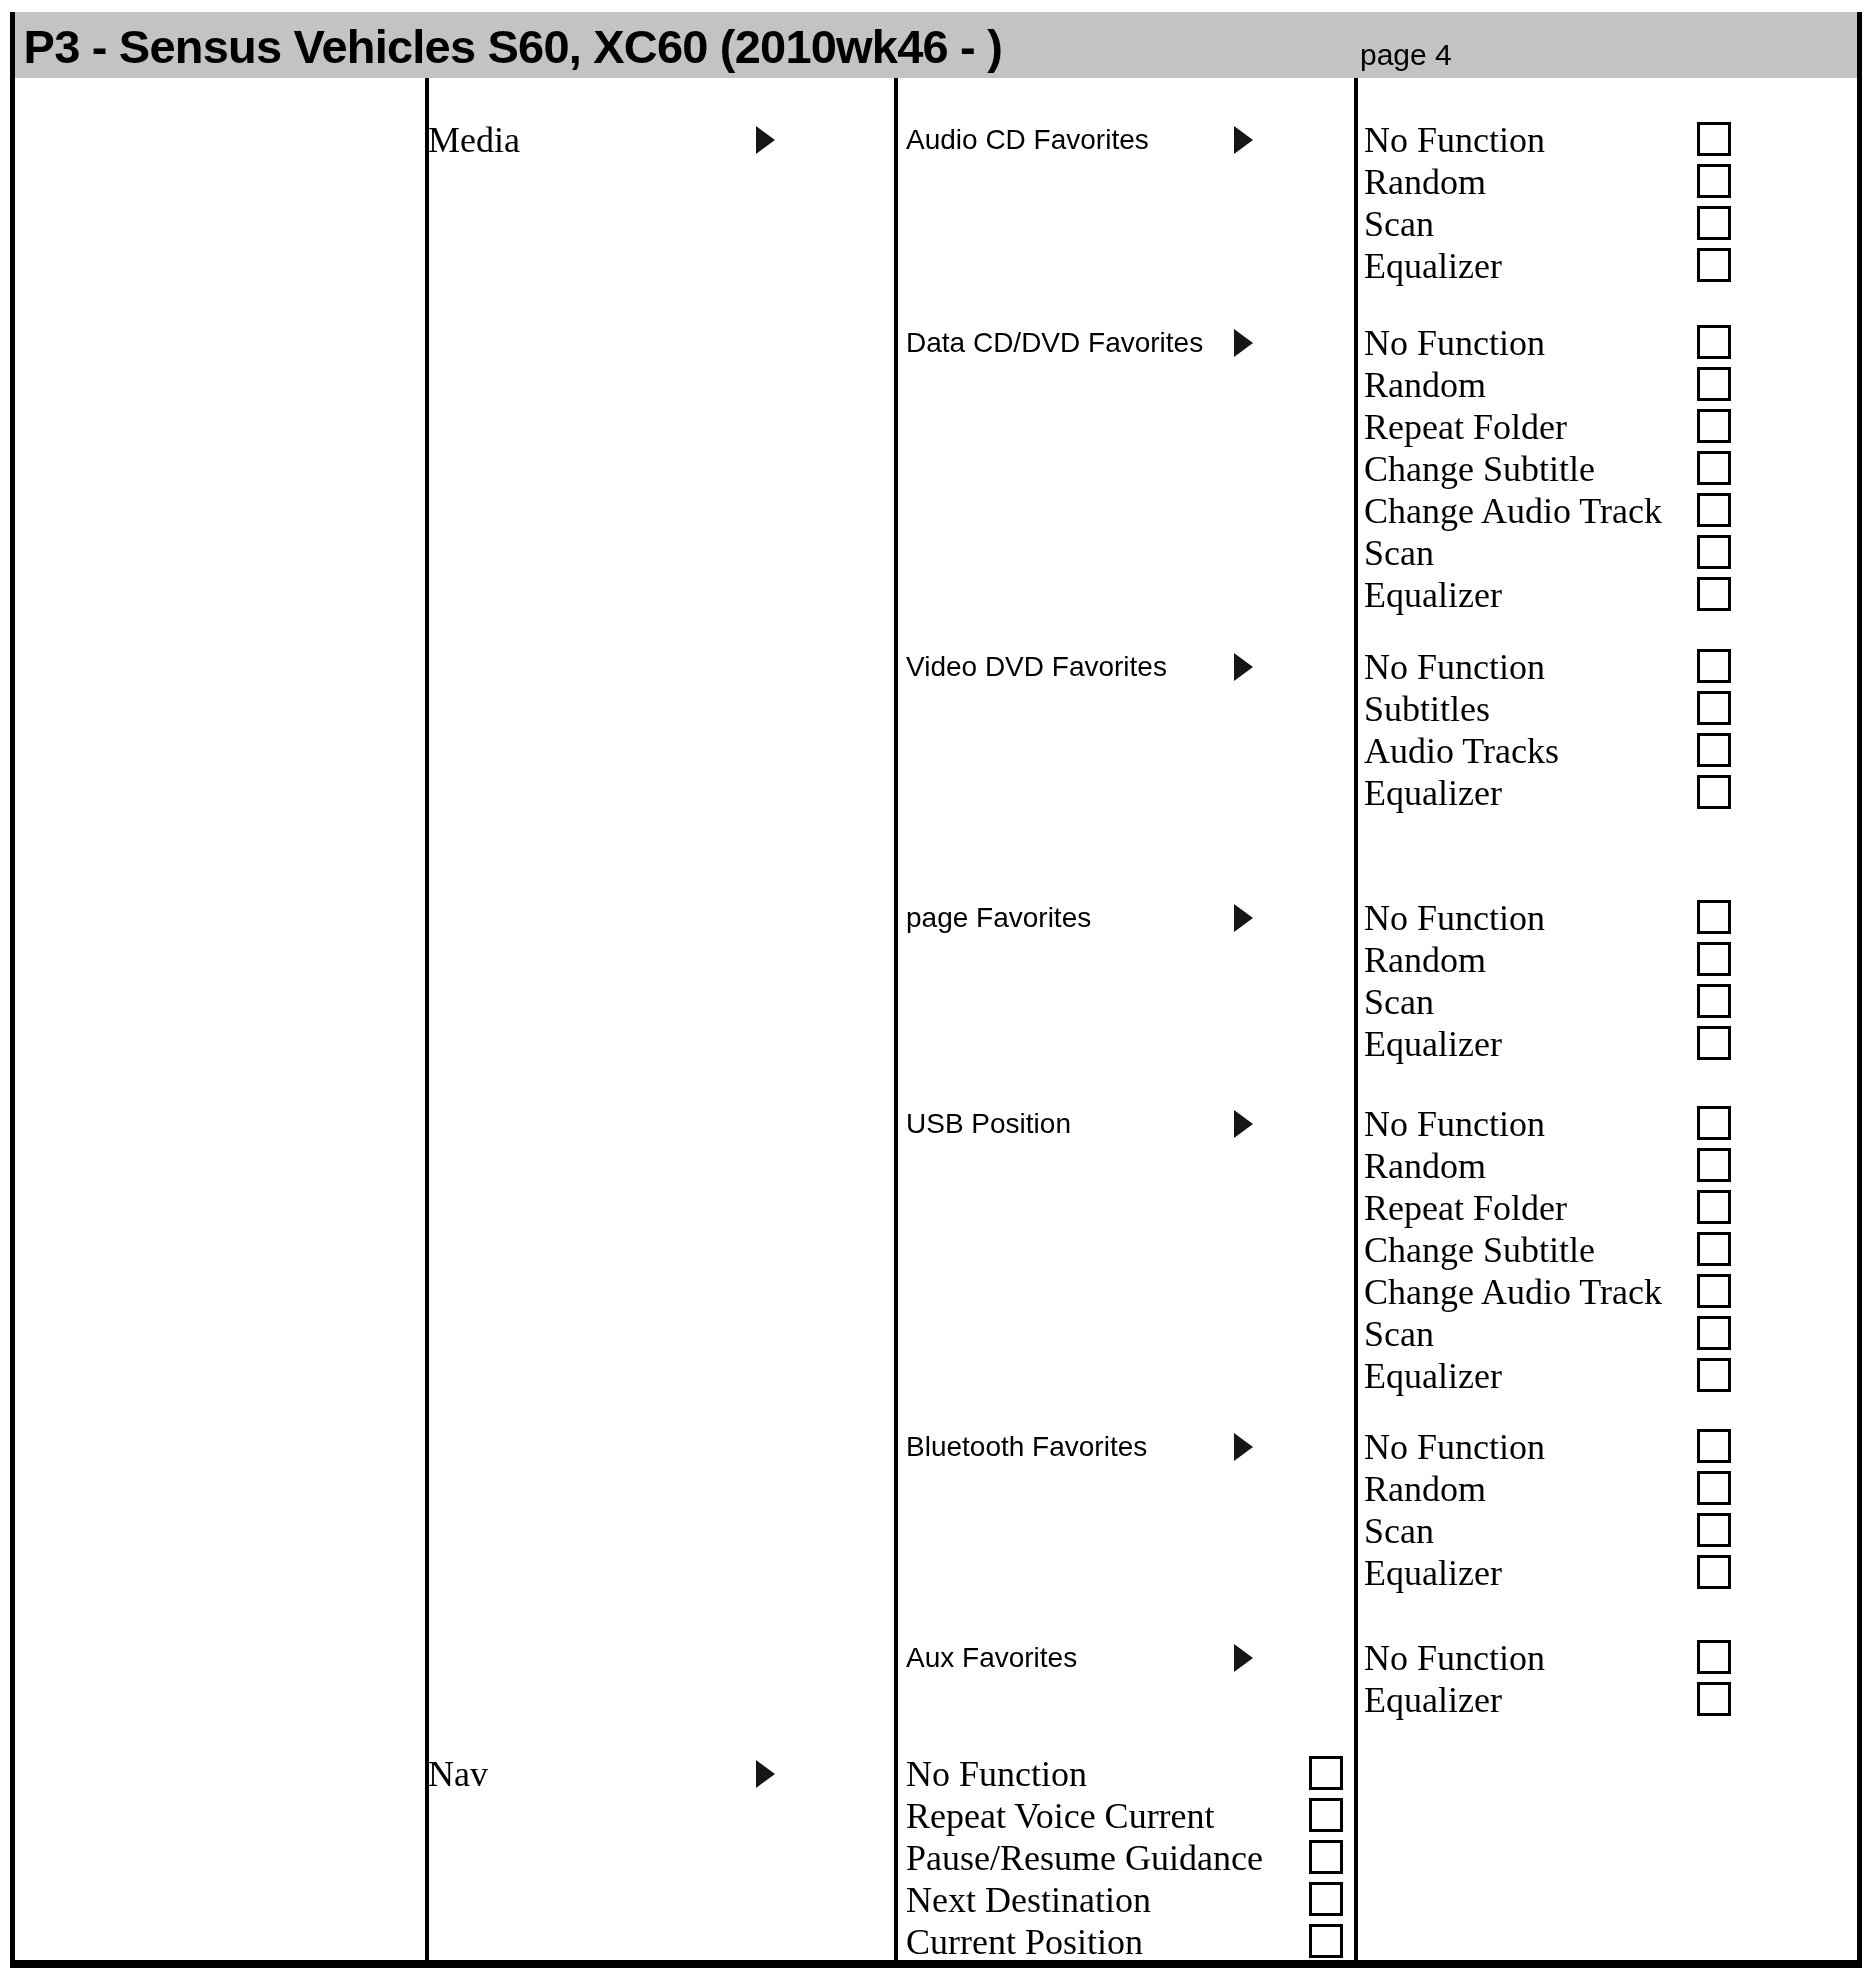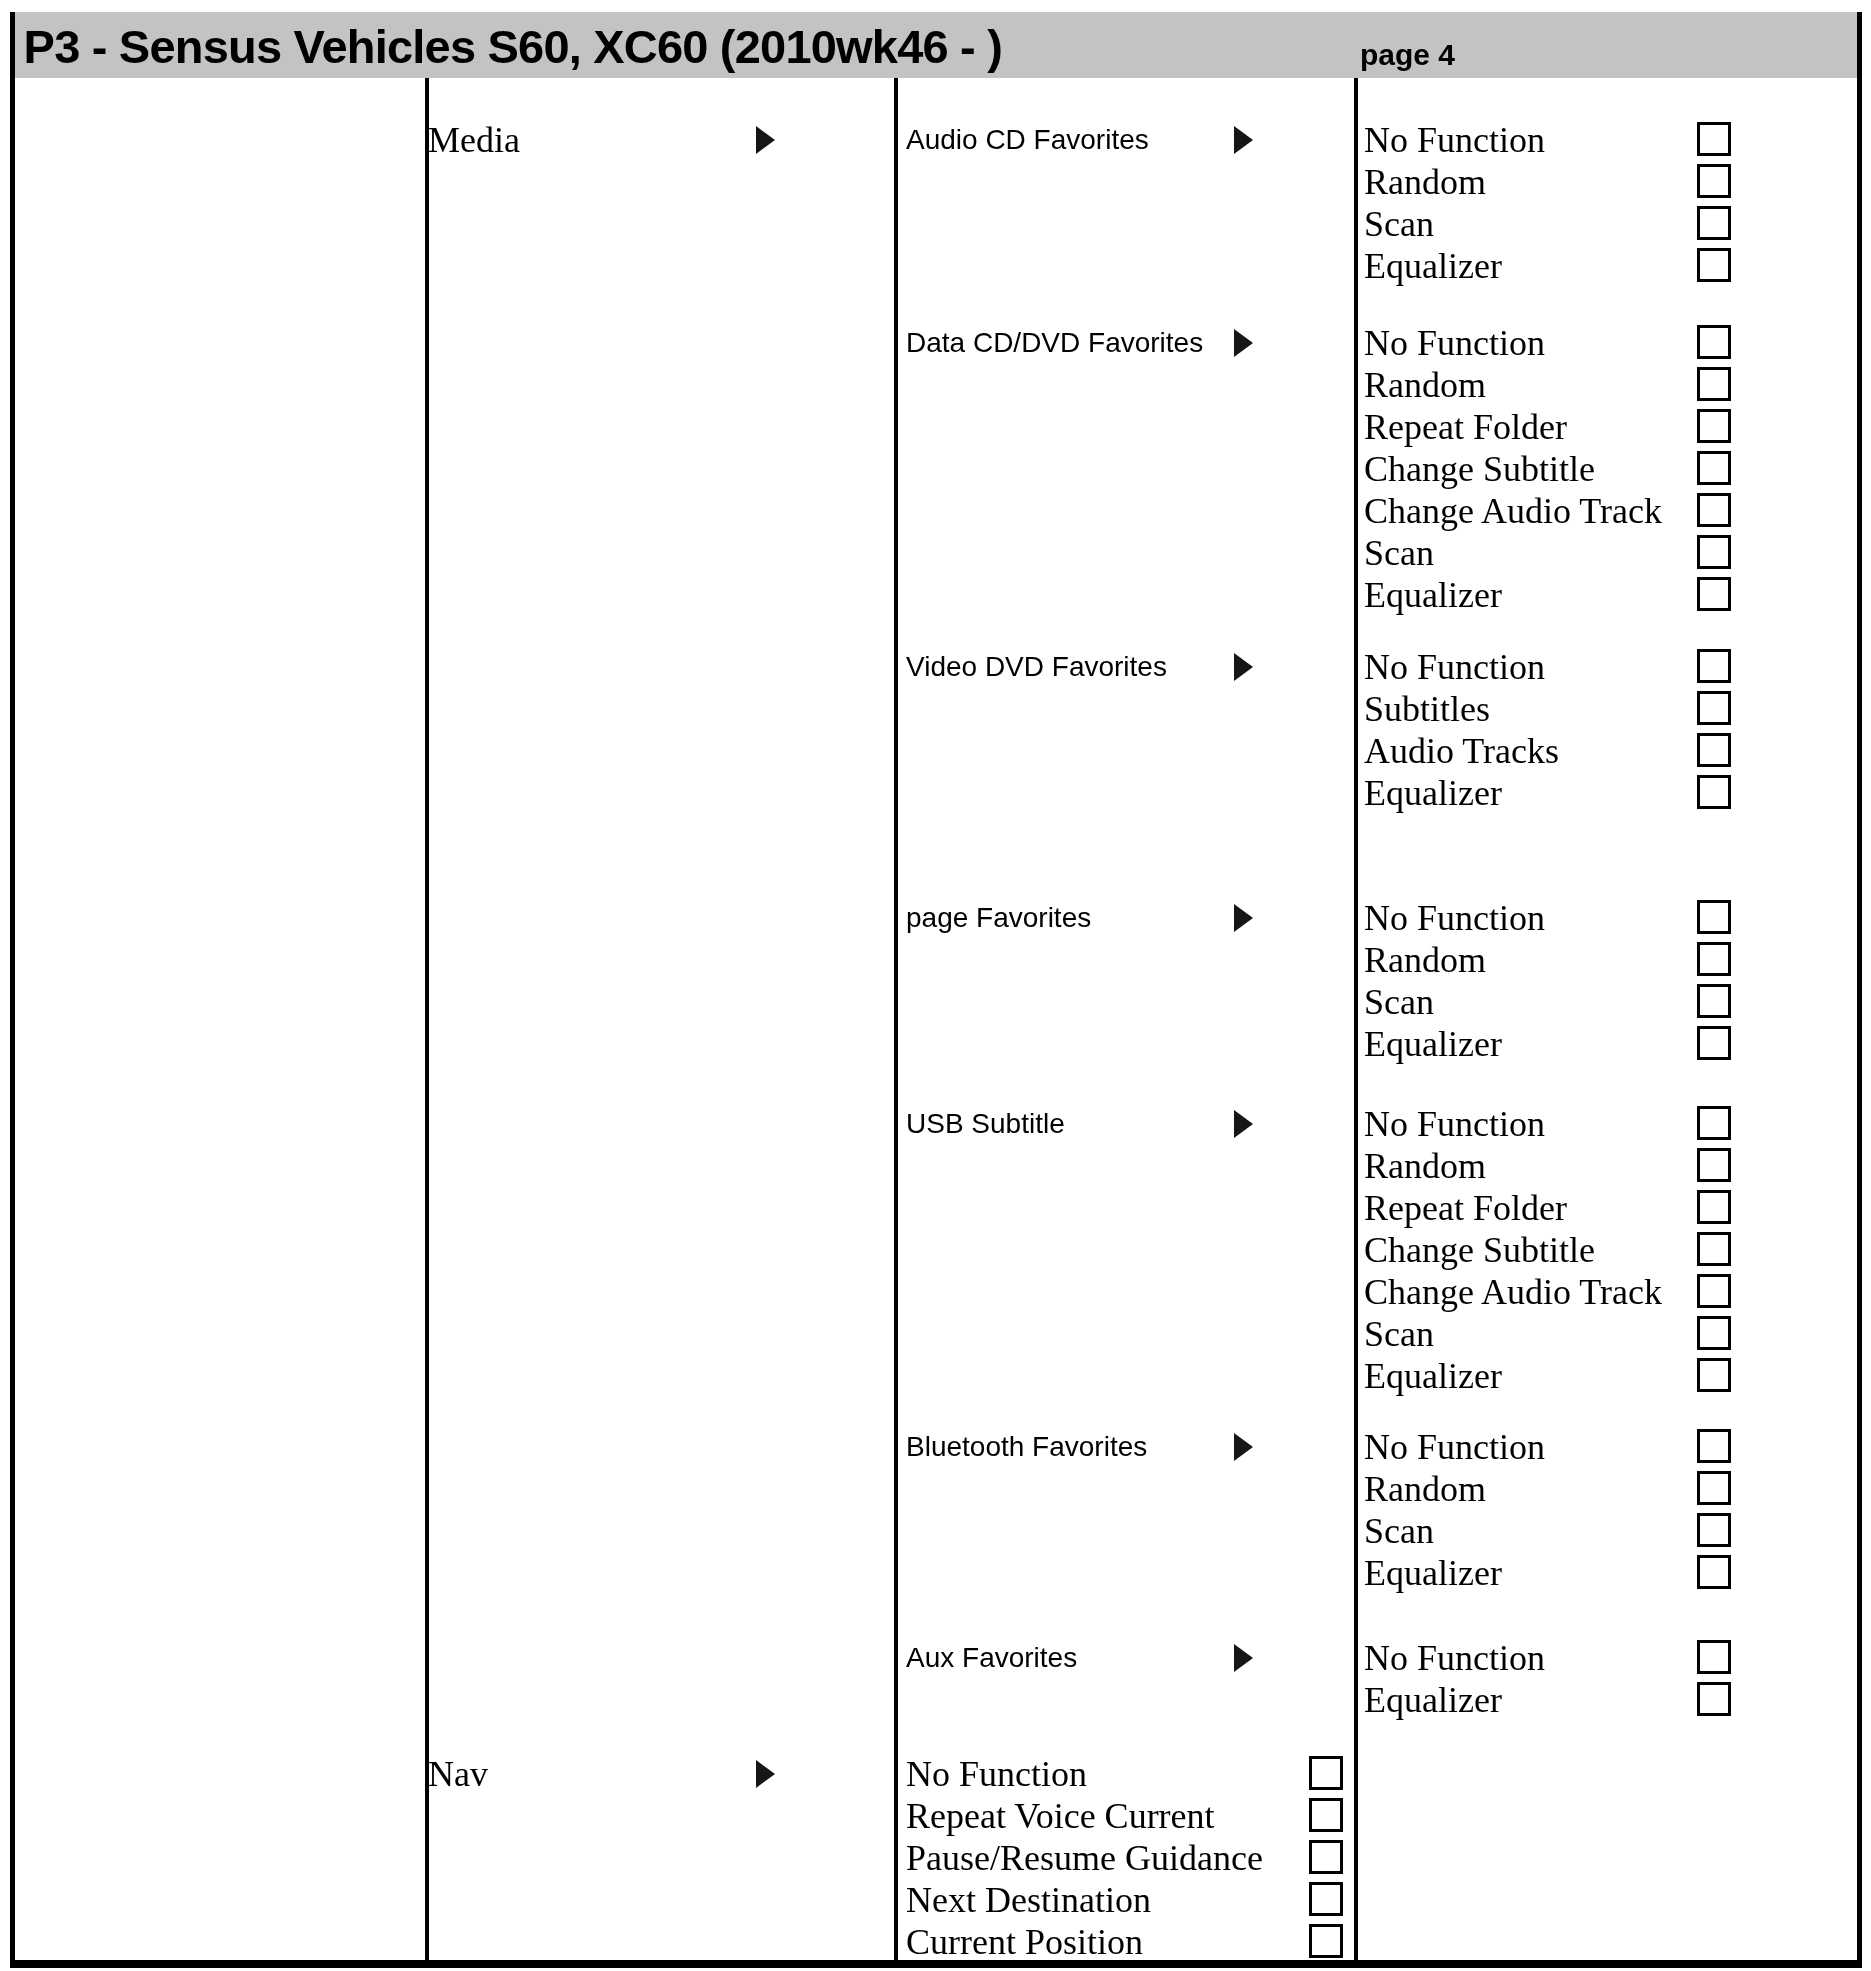--- a/index.html
+++ b/index.html
@@ -8,21 +8,21 @@
     font-family:"Liberation Sans","DejaVu Sans",sans-serif;color:#000;
     overflow:hidden;
   }
   .page{position:absolute;left:0;top:1px;width:1872px;height:1972px;}
 
   
   .hdr{position:absolute;left:15px;top:11px;width:1842px;height:66px;background:#c3c3c3;
        display:flex;align-items:center;}
   .title{position:absolute;left:8.6px;top:0;height:66px;line-height:69px;
          font-size:47px;font-weight:bold;letter-spacing:-0.8px;white-space:nowrap;}
-  .pagenum{position:absolute;left:1345px;top:28px;font-size:30px;font-weight:bold;line-height:1;}
+  .pagenum{position:absolute;left:1345px;top:28px;font-size:30px;font-weight:normal;line-height:1;}
 
   
   .vline,.hline{position:absolute;background:#000;}
   .b-left{left:10.2px;top:11px;width:4.7px;height:1956px;}
   .b-right{left:1857px;top:11px;width:4.7px;height:1956px;}
   .b-bottom{left:10.2px;top:1959px;width:1851px;height:7.9px;}
   .div1{left:425px;top:77px;width:3.9px;height:1882px;}
   .div2{left:894px;top:77px;width:3.9px;height:1882px;}
   .div3{left:1354px;top:77px;width:3.9px;height:1882px;}
 
@@ -174,21 +174,21 @@
         </div>
       <div class="opt">
           <span>Equalizer</span>
           <div class="cb"></div>
         </div>
     </div>
   </div>
 
   <div class="grp" style="top:1102px">
     <div class="subrow">
-      <span class="slabel">USB Subtitle</span>
+      <span class="slabel">USB Position</span>
       <span class="arrow"></span>
     </div>
     <div class="opts">
       <div class="opt">
           <span>No Function</span>
           <div class="cb"></div>
         </div>
       <div class="opt">
           <span>Random</span>
           <div class="cb"></div>

